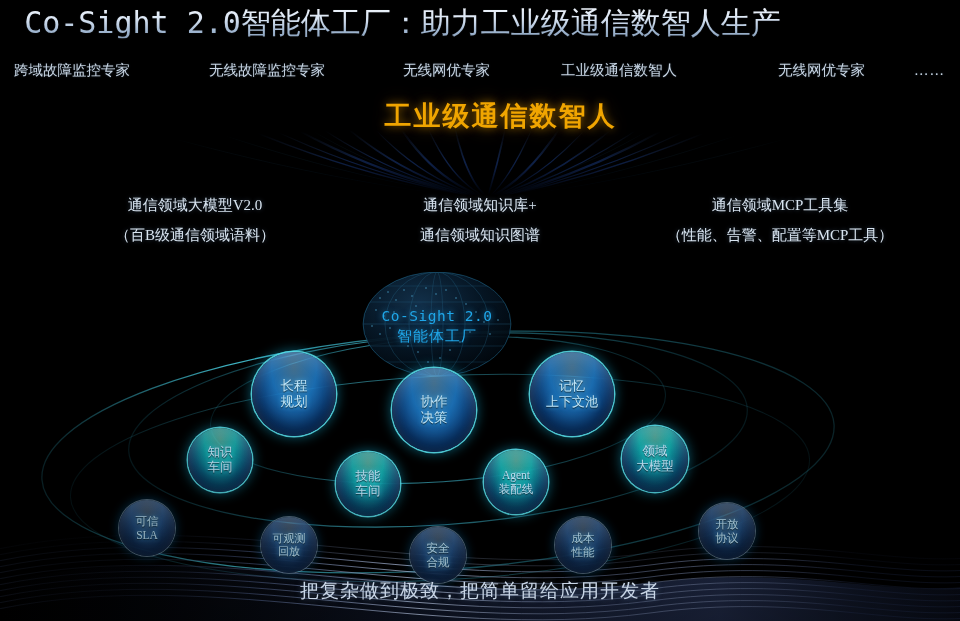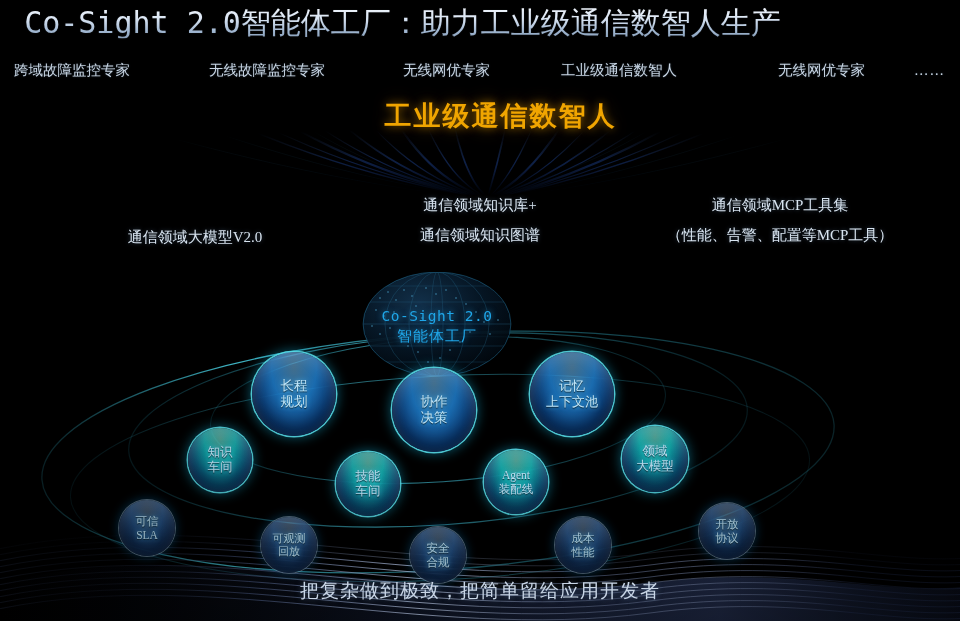--- a/index.html
+++ b/index.html
@@ -66,21 +66,21 @@
   }
 
   
   .col{
     position:absolute; z-index:45; text-align:center;
     color:#d8e4f0; font-size:15px; line-height:30px;
     font-family:"Liberation Serif", serif;
     text-shadow:0 0 4px rgba(130,170,215,.4);
     white-space:nowrap;
   }
-  .col-0{ left:40px;  top:190px; width:310px;margin-top:32px; }
+  .col-0{ left:40px;  top:190px; width:310px; }
   .col-1{ left:330px; top:190px; width:300px; }
   .col-2{ left:605px; top:190px; width:350px; }
 
   
   .globe-wrap{
     position:absolute; left:350px; top:272px; width:174px; height:110px;
     z-index:12;
   }
   .globe-label{
     position:absolute; left:0; top:36px; width:174px; text-align:center;
@@ -222,20 +222,21 @@
     <span class="expert exp-2">无线网优专家</span>
     <span class="expert exp-3">工业级通信数智人</span>
     <span class="expert exp-4">无线网优专家</span>
     <span class="expert exp-5">……</span>
   </div>
 
   <div class="headline">工业级通信数智人</div>
 
   <div class="col col-0">
     <div>通信领域大模型V2.0</div>
+    <div>（百B级通信领域语料）</div>
   </div>
   <div class="col col-2">
     <div>通信领域MCP工具集</div>
     <div>（性能、告警、配置等MCP工具）</div>
   </div>
   <div class="col col-1">
     <div>通信领域知识库+</div>
     <div>通信领域知识图谱</div>
   </div>
 

